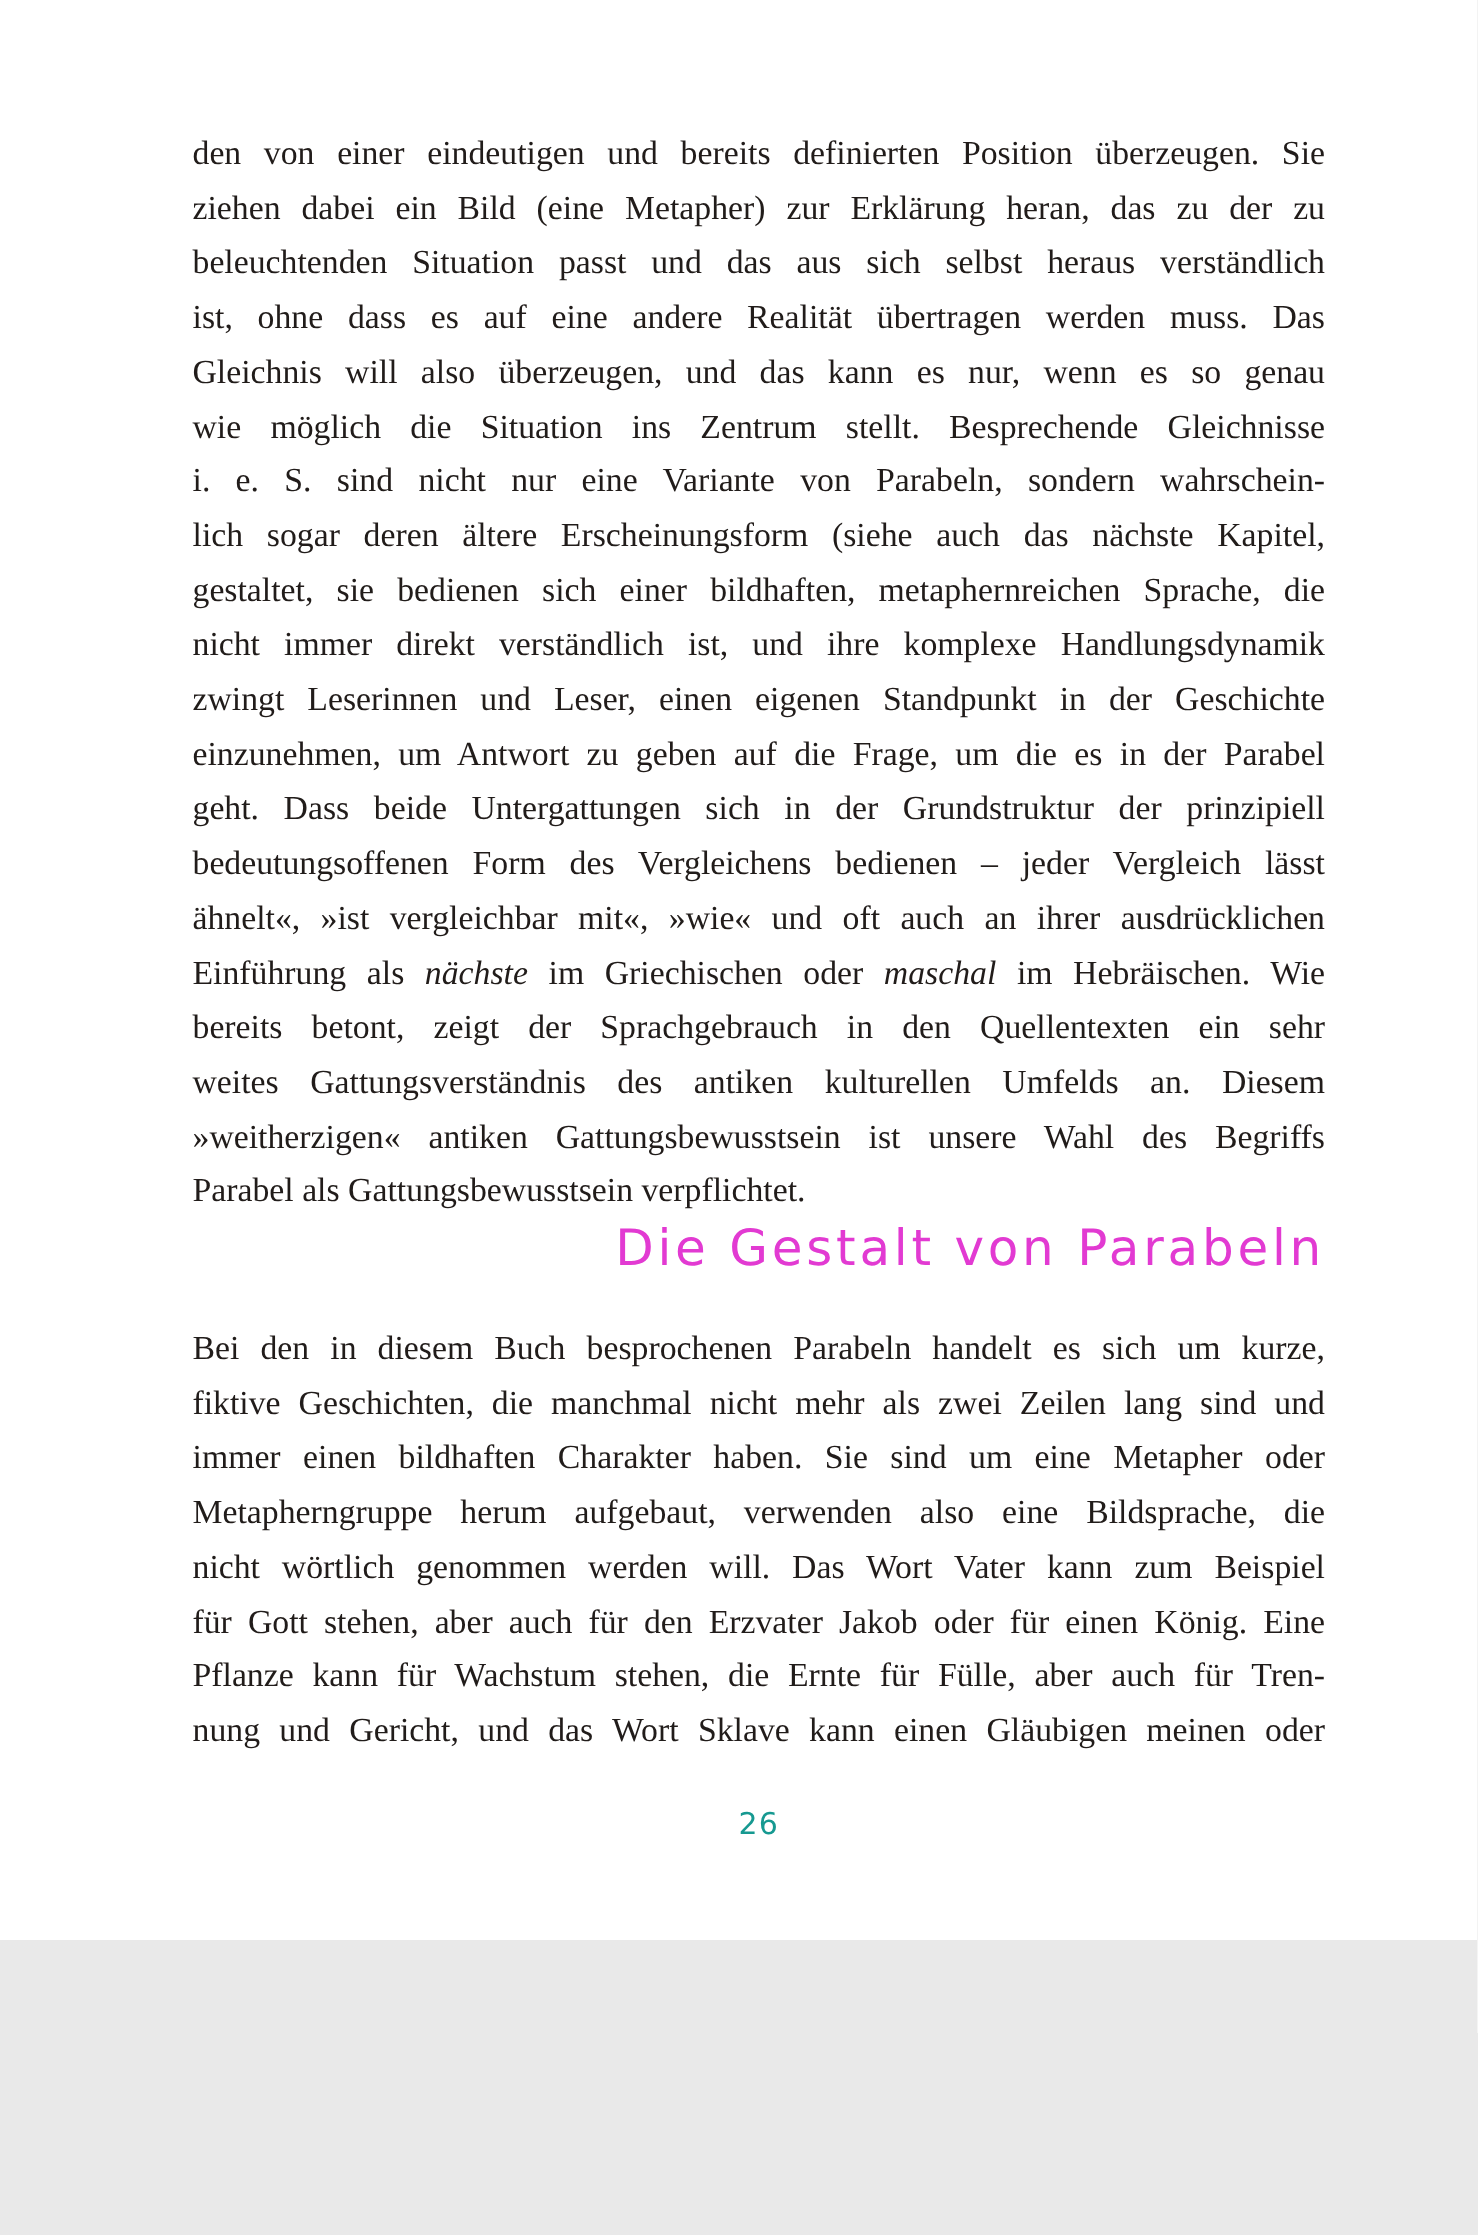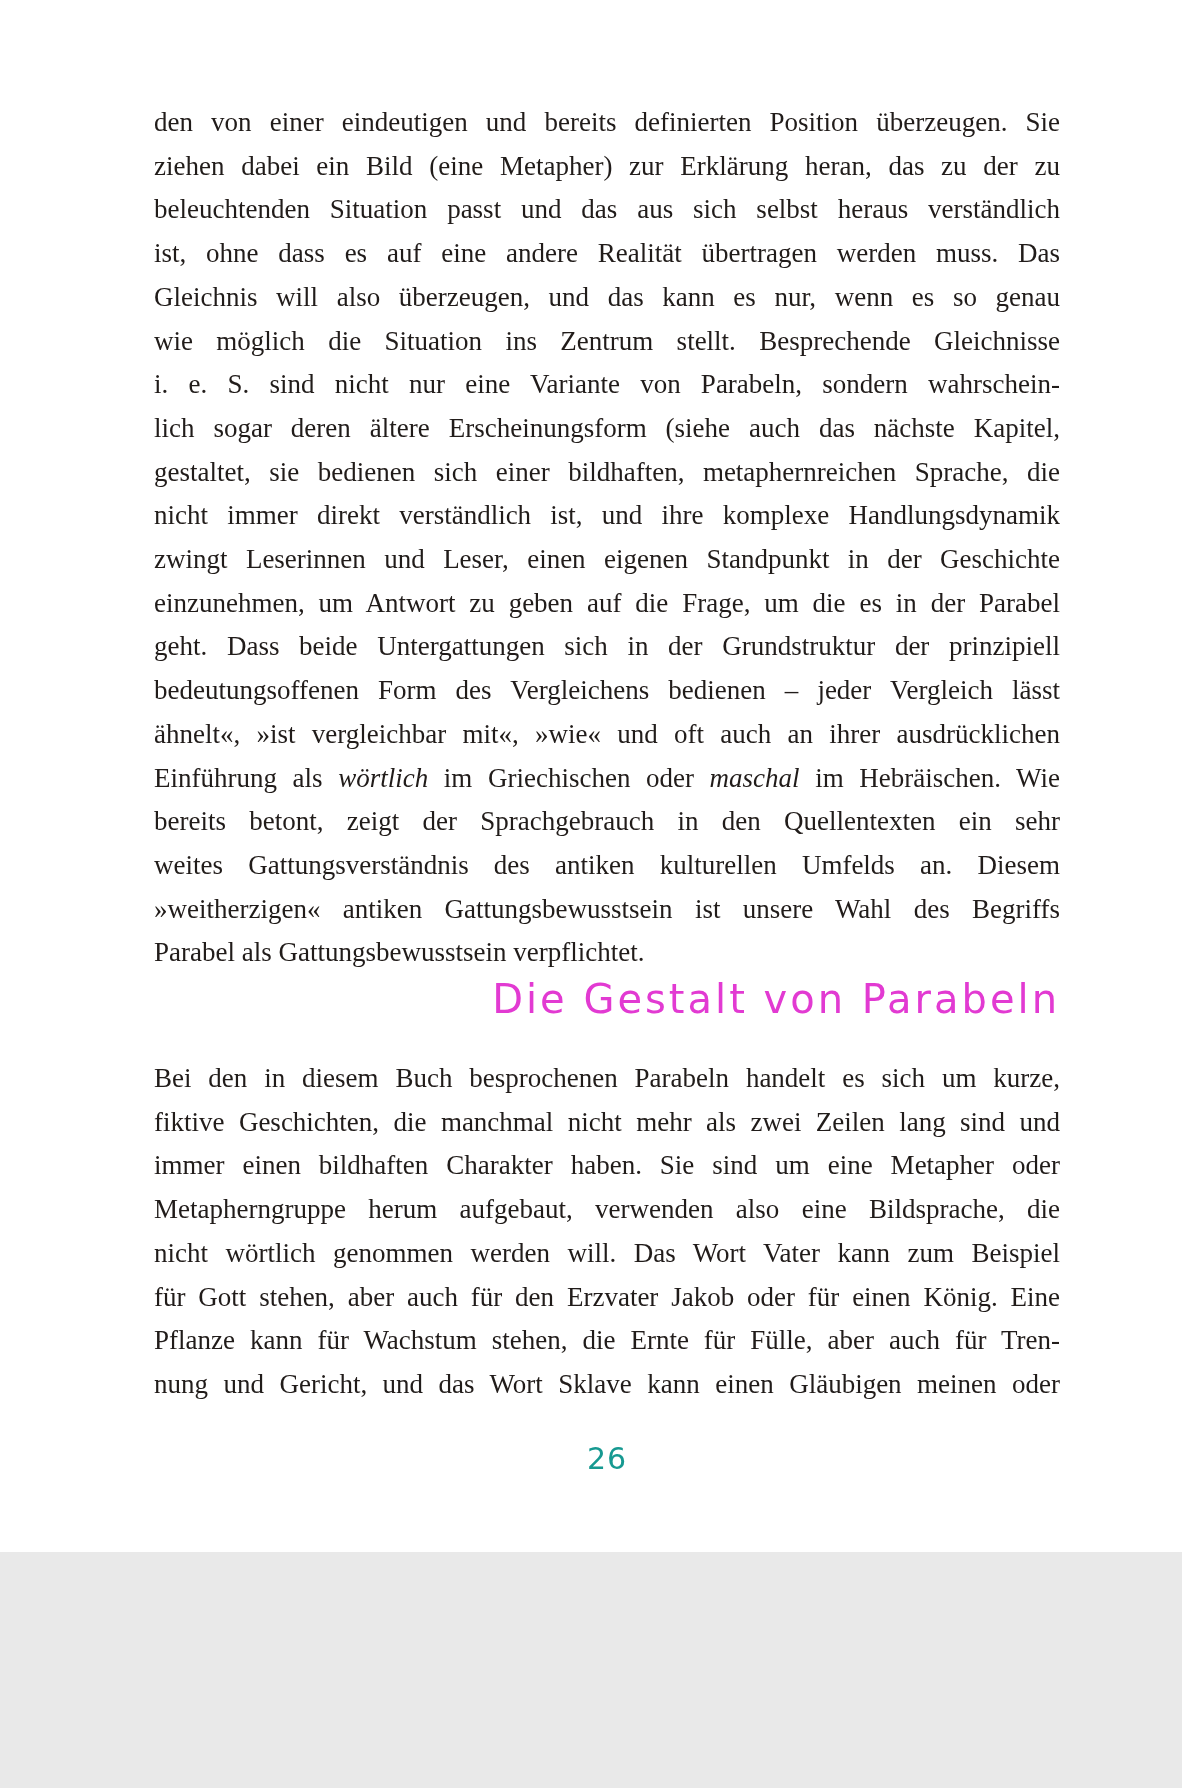--- a/index.html
+++ b/index.html
@@ -42,21 +42,21 @@
     letter-spacing:3px;
     color:var(--heading-color);
   }
   .para2{
     margin-top:34px;
   }
   .pagenum{
     margin-top:34px;
     text-align:center;
     font-family:"DejaVu Sans","Liberation Sans",sans-serif;
-    font-size:30px;
+    font-size:24px;
     line-height:36px;
     letter-spacing:1px;
     color:var(--pagenum-color);
   }
 </style>
 </head>
 <body>
 
 <div class="page">
   <div class="textblock">
@@ -70,21 +70,21 @@
       <div class="line">wie möglich die Situation ins Zentrum stellt. Besprechende Gleichnisse</div>
       <div class="line">i. e. S. sind nicht nur eine Variante von Parabeln, sondern wahrschein-</div>
       <div class="line">lich sogar deren ältere Erscheinungsform (siehe auch das nächste Kapitel,</div>
       <div class="line">gestaltet, sie bedienen sich einer bildhaften, metaphernreichen Sprache, die</div>
       <div class="line">nicht immer direkt verständlich ist, und ihre komplexe Handlungsdynamik</div>
       <div class="line">zwingt Leserinnen und Leser, einen eigenen Standpunkt in der Geschichte</div>
       <div class="line">einzunehmen, um Antwort zu geben auf die Frage, um die es in der Parabel</div>
       <div class="line">geht. Dass beide Untergattungen sich in der Grundstruktur der prinzipiell</div>
       <div class="line">bedeutungsoffenen Form des Vergleichens bedienen – jeder Vergleich lässt</div>
       <div class="line">ähnelt«, »ist vergleichbar mit«, »wie« und oft auch an ihrer ausdrücklichen</div>
-      <div class="line"><span>Einführung als </span><span class="it">wörtlich</span><span> im Griechischen oder </span><span class="it">maschal</span><span> im Hebräischen. Wie</span></div>
+      <div class="line"><span>Einführung als </span><span class="it">nächste</span><span> im Griechischen oder </span><span class="it">maschal</span><span> im Hebräischen. Wie</span></div>
       <div class="line">bereits betont, zeigt der Sprachgebrauch in den Quellentexten ein sehr</div>
       <div class="line">weites Gattungsverständnis des antiken kulturellen Umfelds an. Diesem</div>
       <div class="line">»weitherzigen« antiken Gattungsbewusstsein ist unsere Wahl des Begriffs</div>
       <div class="line flush-left">Parabel als Gattungsbewusstsein verpflichtet.</div>
     </div>
 
     <div class="heading">Die Gestalt von Parabeln</div>
 
     <div class="para2">
       <div class="line">Bei den in diesem Buch besprochenen Parabeln handelt es sich um kurze,</div>

